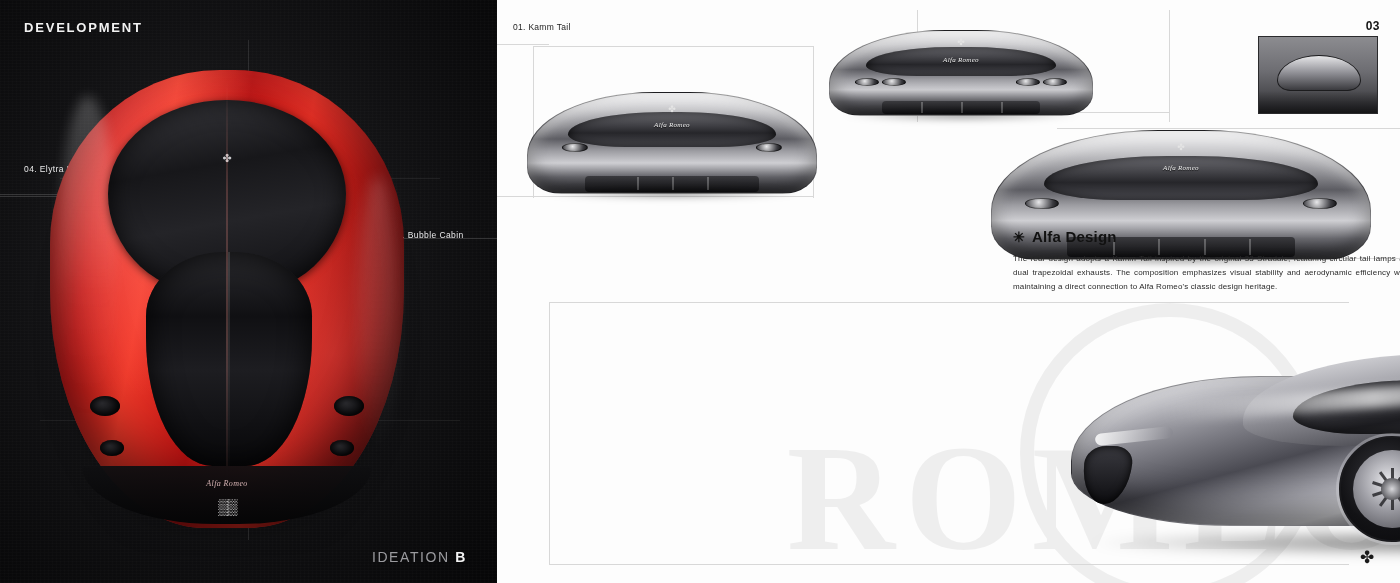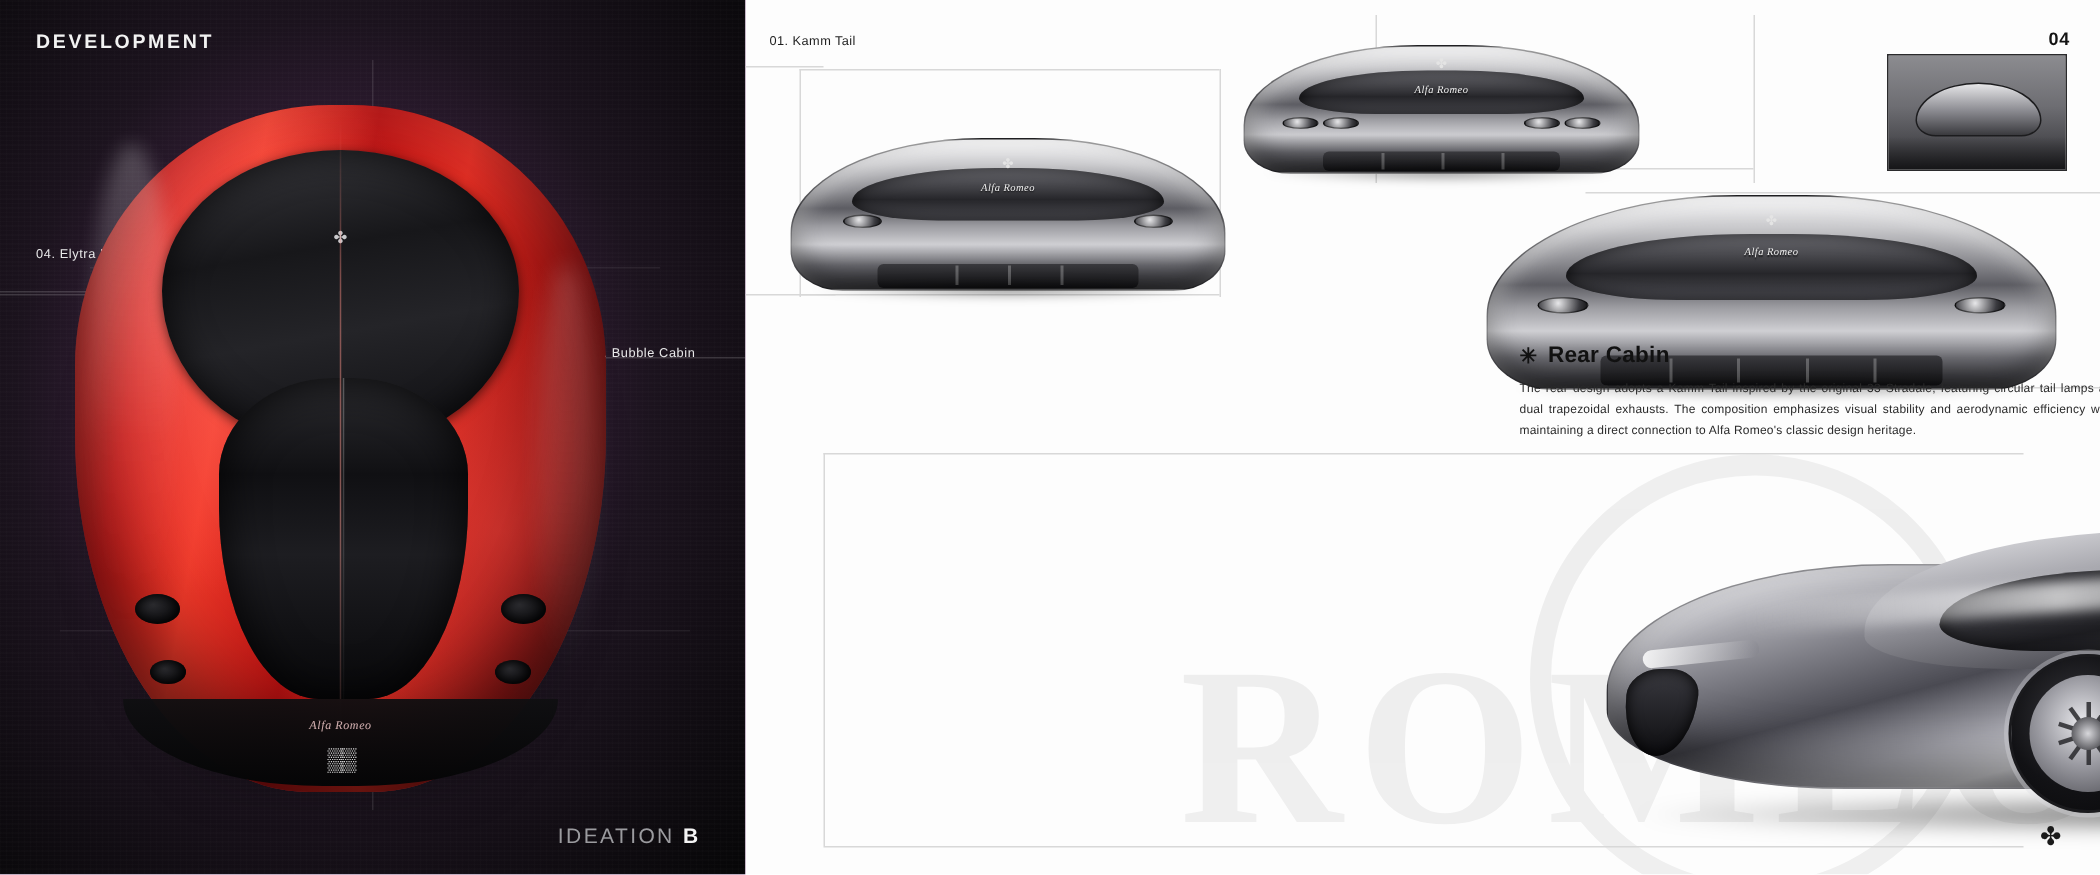--- a/index.html
+++ b/index.html
@@ -12,21 +12,21 @@
   .page {
     position: relative;
     width: 1400px; height: 583px;
     display: flex;
   }
 
   
   .left {
     position: relative;
     width: 497px; height: 583px;
-    background: #701a75;
+    background: #000000;
     overflow: hidden;
     flex: none;
   }
   .left .noise {
     position: absolute; inset: 0;
     background:
       radial-gradient(ellipse at 45% 45%, rgba(60,60,64,0.55) 0%, rgba(18,18,20,0.9) 55%, rgba(6,6,7,1) 100%);
     opacity: 1;
   }
   .left .grain {
@@ -387,21 +387,21 @@
   </div>
 
   <div class="right">
 
     <div class="wm">
       <div class="wm-ring"></div>
       <div class="wm-text">ROMEO</div>
     </div>
 
     <div class="r-label-tl">01. Kamm Tail</div>
-    <div class="r-pagenum">04</div>
+    <div class="r-pagenum">03</div>
 
     <div class="rguide h" style="left:0; top:44px; width:52px;"></div>
     <div class="rguide h" style="left:0; top:196px; width:60px;"></div>
     <div class="rguide v" style="left:36px; top:46px; height:152px;"></div>
     <div class="rguide h" style="left:36px; top:46px; width:280px;"></div>
     <div class="rguide v" style="left:316px; top:46px; height:152px;"></div>
     <div class="rguide h" style="left:36px; top:196px; width:280px;"></div>
     <div class="rguide v" style="left:420px; top:10px; height:112px;"></div>
     <div class="rguide v" style="left:672px; top:10px; height:112px;"></div>
     <div class="rguide h" style="left:420px; top:112px; width:252px;"></div>
@@ -460,21 +460,21 @@
       <div class="shadowy"></div>
     </div>
 
     <div class="thumb">
       <div class="tcar"></div>
       <div class="tshade"></div>
     </div>
 
     <div class="sec-title">
       <span class="ast">✳</span>
-      <span>Rear Cabin</span>
+      <span>Alfa Design</span>
     </div>
     <div class="sec-body">The rear design adopts a Kamm Tail inspired by the original 33 Stradale, featuring circular tail lamps and dual trapezoidal exhausts. The composition emphasizes visual stability and aerodynamic efficiency while maintaining a direct connection to Alfa Romeo's classic design heritage.</div>
 
     <div class="hero">
       <div class="hero-shadow"></div>
       <div class="hero-body"></div>
       <div class="hero-roof"></div>
       <div class="hero-glass"></div>
       <div class="hero-gloss"></div>
       <div class="hero-front-lamp"></div>

